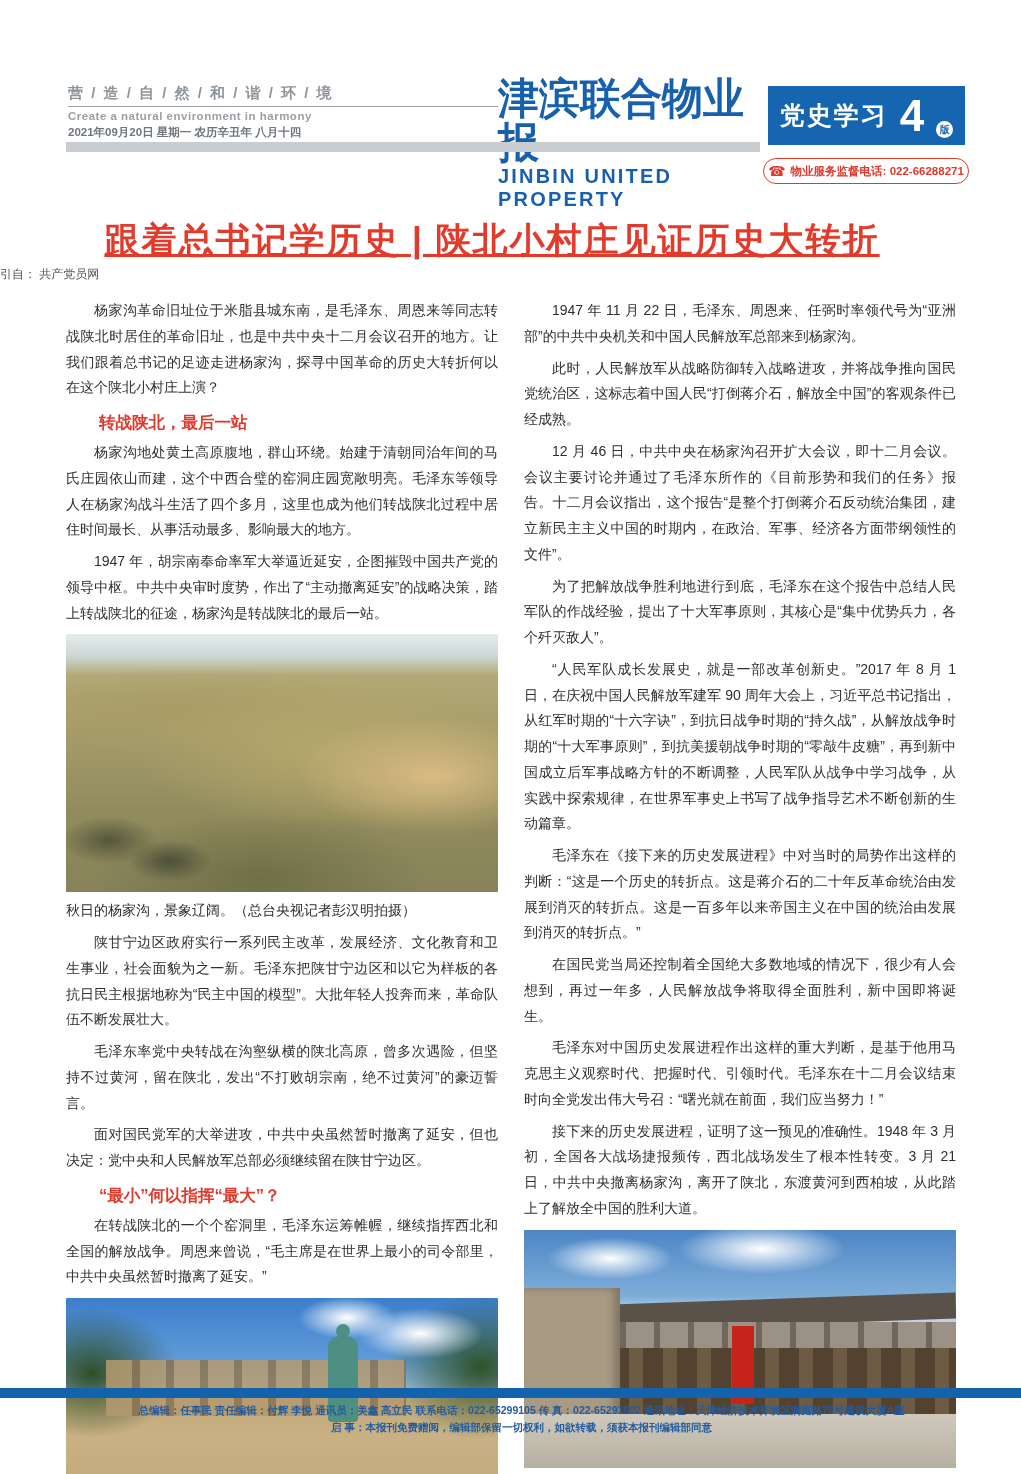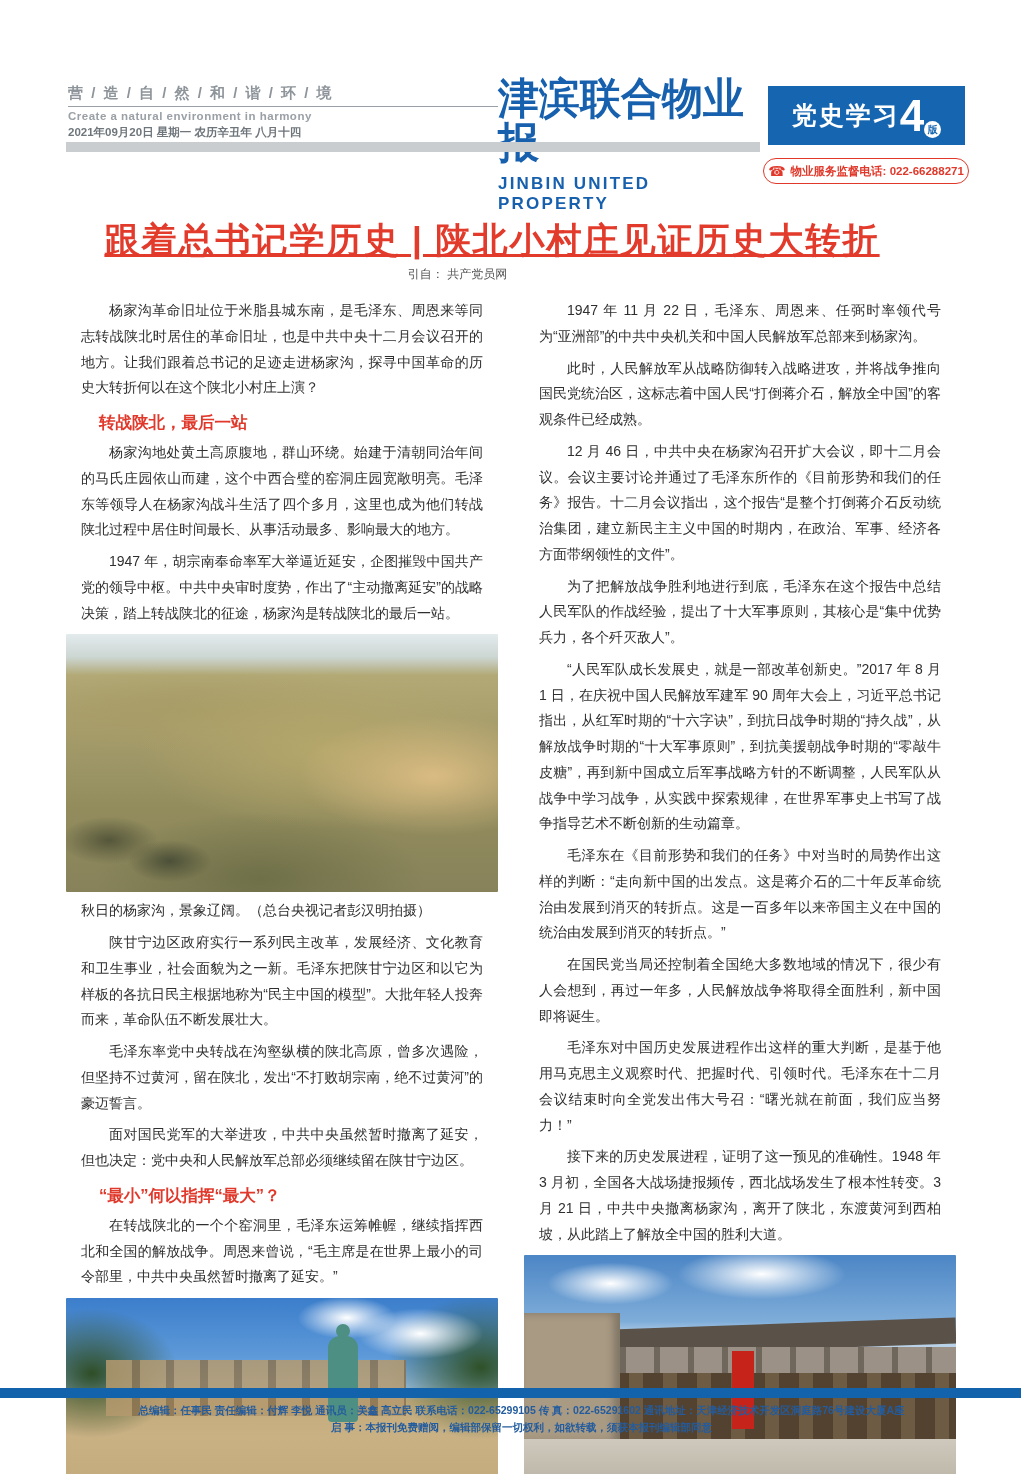--- a/index.html
+++ b/index.html
@@ -7,41 +7,41 @@
   .page{position:relative;width:1021px;height:1474px;background:#fff;overflow:hidden;}
 
   
   .hdr-left{position:absolute;left:68px;top:84px;width:430px;}
   .slogan{font-size:15px;font-weight:bold;color:#8d949a;letter-spacing:2px;}
   .slogan-rule{border-bottom:1.5px solid #9aa0a5;margin:3px 0 3px 0;width:430px;}
   .slogan-en{font-size:11.5px;font-weight:bold;color:#9aa0a5;letter-spacing:.5px;}
   .date-line{font-size:11.5px;font-weight:bold;color:#6e757b;margin-top:3px;}
   .masthead{position:absolute;left:498px;top:78px;width:260px;text-align:left;}
   .masthead-cn{font-size:41px;font-weight:900;color:#1760ae;letter-spacing:0px;line-height:1.05;transform:scaleY(1.04);}
-  .masthead-en{font-size:17px;font-weight:900;color:#1760ae;letter-spacing:2.2px;margin-top:10px;}
+  .masthead-en{font-size:20px;font-weight:900;color:#1760ae;letter-spacing:2.2px;margin-top:1px;}
   .section-box{position:absolute;left:768px;top:86px;width:197px;height:59px;background:#1565b0;color:#fff;
-    display:flex;align-items:center;justify-content:center;gap:0;}
+    display:flex;align-items:center;justify-content:center;gap:12px;}
   .section-label{font-size:25px;font-weight:900;letter-spacing:2px;}
   .page-num{font-size:44px;font-weight:900;line-height:1;}
   .page-badge{display:inline-block;width:17px;height:17px;border-radius:50%;background:#fff;color:#1565b0;
     font-size:10px;font-weight:bold;text-align:center;line-height:17px;align-self:flex-end;margin-bottom:7px;}
   .gray-bar{position:absolute;left:66px;top:142px;width:694px;height:10px;background:#c9cdd0;}
   .phone-box{position:absolute;left:763px;top:158px;width:204px;height:24px;border:1.5px solid #e0392b;border-radius:13px;
     display:flex;align-items:center;justify-content:center;gap:5px;color:#e0392b;font-size:11.5px;font-weight:bold;background:#fff;}
   .phone-icon{font-size:14px;line-height:1;}
 
   
   .title{position:absolute;top:212px;left:0;width:974px;text-align:center;color:#e23a2b;
     font-size:35px;font-weight:900;letter-spacing:2px;margin:5px;text-decoration:underline;}
-  .source{position:absolute;top:266px;left:0;width:915px;text-align:center;color:#555;font-size:12px;}
+  .source{position:absolute;top:266px;left:0;width:915px;color:#555;font-size:12px;}
 
   
   .columns{position:absolute;left:66px;top:292px;width:890px;display:flex;gap:26px;}
   .col{width:432px;}
-  .col p{font-size:14px;line-height:1.84;text-align:justify;text-indent:2em;color:#2f2f2f;margin:6px 15px;}
+  .col p{font-size:14px;line-height:1.84;text-align:justify;text-indent:2em;color:#2f2f2f;margin:6px 0;}
   .red-head{color:#e0392b;font-weight:bold;font-size:16.5px;margin:11px 0 4px;text-indent:2em;}
   .caption{font-size:11.5px;color:#3d3d3d;text-align:center;margin:6px 0 8px;text-indent:0 !important;}
 
   
   .photo{width:432px;border-radius:1px;position:relative;overflow:hidden;margin-top:8px;}
   .photo-landscape{height:258px;background:
     radial-gradient(ellipse 70px 34px at 10% 80%, #55573b 0%, rgba(85,87,59,0) 70%),
     radial-gradient(ellipse 60px 30px at 24% 88%, #4c5038 0%, rgba(76,80,56,0) 70%),
     radial-gradient(ellipse 180px 80px at 85% 55%, #d9bb82 0%, rgba(217,187,130,0) 75%),
     radial-gradient(ellipse 220px 90px at 45% 95%, #6f7048 0%, rgba(111,112,72,0) 75%),
@@ -134,21 +134,21 @@
       </div>
 
     </div>
 
     <div class="col">
       <p>1947 年 11 月 22 日，毛泽东、周恩来、任弼时率领代号为“亚洲部”的中共中央机关和中国人民解放军总部来到杨家沟。</p>
       <p>此时，人民解放军从战略防御转入战略进攻，并将战争推向国民党统治区，这标志着中国人民“打倒蒋介石，解放全中国”的客观条件已经成熟。</p>
       <p>12 月 46 日，中共中央在杨家沟召开扩大会议，即十二月会议。会议主要讨论并通过了毛泽东所作的《目前形势和我们的任务》报告。十二月会议指出，这个报告“是整个打倒蒋介石反动统治集团，建立新民主主义中国的时期内，在政治、军事、经济各方面带纲领性的文件”。</p>
       <p>为了把解放战争胜利地进行到底，毛泽东在这个报告中总结人民军队的作战经验，提出了十大军事原则，其核心是“集中优势兵力，各个歼灭敌人”。</p>
       <p>“人民军队成长发展史，就是一部改革创新史。”2017 年 8 月 1 日，在庆祝中国人民解放军建军 90 周年大会上，习近平总书记指出，从红军时期的“十六字诀”，到抗日战争时期的“持久战”，从解放战争时期的“十大军事原则”，到抗美援朝战争时期的“零敲牛皮糖”，再到新中国成立后军事战略方针的不断调整，人民军队从战争中学习战争，从实践中探索规律，在世界军事史上书写了战争指导艺术不断创新的生动篇章。</p>
-      <p>毛泽东在《目前形势和我们的任务》中对当时的局势作出这样的判断：“走向新中国的出发点。这是蒋介石的二十年反革命统治由发展到消灭的转折点。这是一百多年以来帝国主义在中国的统治由发展到消灭的转折点。”</p>
+      <p>毛泽东在《接下来的历史发展进程》中对当时的局势作出这样的判断：“这是一个历史的转折点。这是蒋介石的二十年反革命统治由发展到消灭的转折点。这是一百多年以来帝国主义在中国的统治由发展到消灭的转折点。”</p>
       <p>在国民党当局还控制着全国绝大多数地域的情况下，很少有人会想到，再过一年多，人民解放战争将取得全面胜利，新中国即将诞生。</p>
       <p>毛泽东对中国历史发展进程作出这样的重大判断，是基于他用马克思主义观察时代、把握时代、引领时代。毛泽东在十二月会议结束时向全党发出伟大号召：“曙光就在前面，我们应当努力！”</p>
       <p>接下来的历史发展进程，证明了这一预见的准确性。1948 年 3 月初，全国各大战场捷报频传，西北战场发生了根本性转变。3 月 21 日，中共中央撤离杨家沟，离开了陕北，东渡黄河到西柏坡，从此踏上了解放全中国的胜利大道。</p>
       <div class="photo photo-courtyard">
         <div class="p3-roof"></div>
         <div class="p3-facade"></div>
         <div class="p3-banner"></div>
         <div class="p3-wallL"></div>
         <div class="p3-ground"></div>
       </div>

